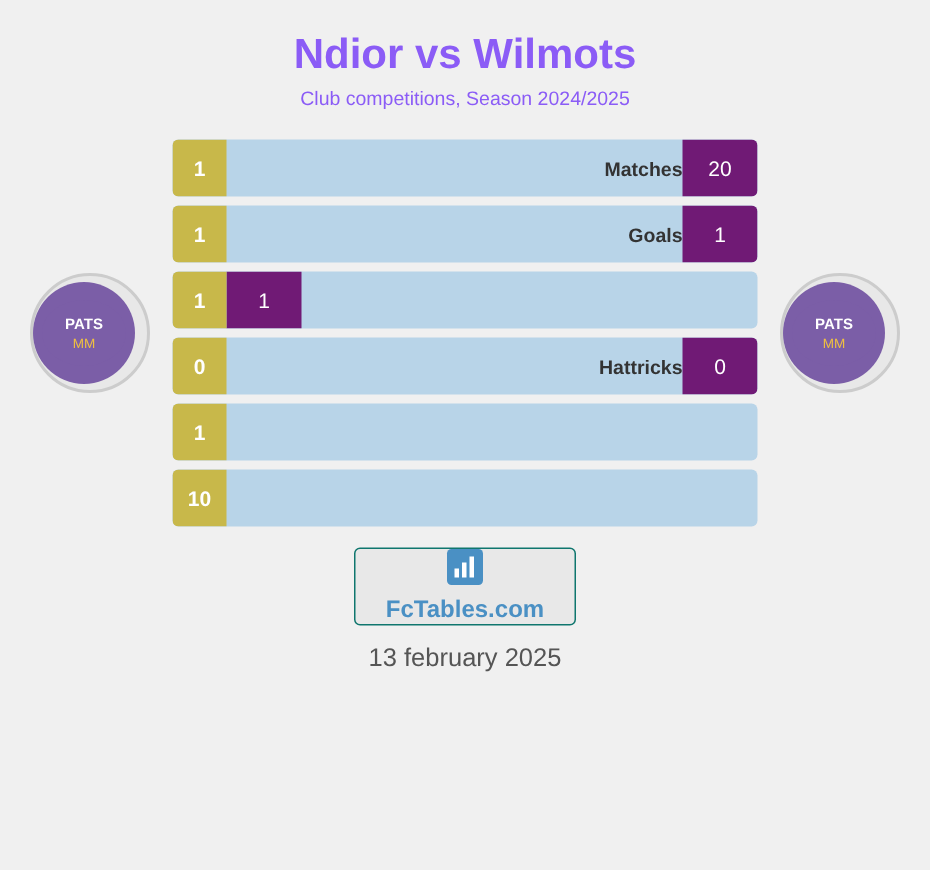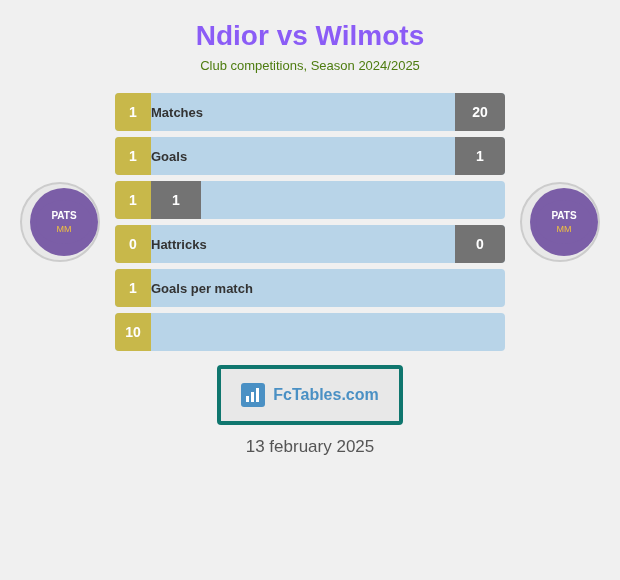--- a/index.html
+++ b/index.html
@@ -15,40 +15,40 @@
     }
     .title {
       font-size: 28px;
       font-weight: bold;
       color: #8b5cf6;
       margin-bottom: 6px;
       text-align: center;
     }
     .subtitle {
       font-size: 13px;
-      color: #4d7c0f;
+      color: #8b5cf6;
       margin-bottom: 20px;
       text-align: center;
     }
     .main-area {
       display: flex;
       align-items: center;
       width: 100%;
       max-width: 580px;
       position: relative;
     }
     .team-logo {
       width: 80px;
       height: 80px;
       border-radius: 50%;
       background: #e8e8e8;
       border: 2px solid #ccc;
       display: flex;
       align-items: center;
-      justify-content: flex-end;
+      justify-content: flex-start;
       flex-shrink: 0;
       position: absolute;
     }
     .team-logo-left {
       left: 0;
       top: 50%;
       transform: translateY(-50%);
     }
     .team-logo-right {
       right: 0;
@@ -89,46 +89,47 @@
       align-items: center;
       justify-content: center;
       font-weight: bold;
       font-size: 14px;
       color: #fff;
       flex-shrink: 0;
       z-index: 1;
     }
     .stat-label {
       flex: 1;
-      text-align: left;
+      text-align: right;
       font-weight: bold;
       font-size: 13px;
       color: #333;
     }
     .stat-right-val {
       width: 50px;
-      background: #737373;
+      background: #701a75;
       height: 100%;
       display: flex;
       align-items: center;
       justify-content: center;
-      font-weight: bold;
+      font-weight: normal;
       font-size: 14px;
       color: #fff;
       flex-shrink: 0;
     }
     .watermark-box {
       margin-top: 14px;
       background: #e8e8e8;
-      border: 4px solid #0f766e;
+      border: 1px solid #0f766e;
       border-radius: 4px;
-      padding: 14px 20px;
+      padding: 0 20px;
       display: flex;
       align-items: center;
       gap: 8px;
+      flex-direction: column;
     }
     .watermark-icon {
       width: 24px;
       height: 24px;
       background: #4a90c4;
       border-radius: 3px;
       display: flex;
       align-items: center;
       justify-content: center;
     }
@@ -180,21 +181,20 @@
         <div class="stat-left-val">1</div>
         <div class="stat-right-val">1</div>
       </div>
       <div class="stat-row">
         <div class="stat-left-val">0</div>
         <div class="stat-label">Hattricks</div>
         <div class="stat-right-val">0</div>
       </div>
       <div class="stat-row">
         <div class="stat-left-val">1</div>
-        <div class="stat-label">Goals per match</div>
       </div>
       <div class="stat-row">
         <div class="stat-left-val">10</div>
       </div>
     </div>
 
   <div class="team-logo team-logo-right">
     <div class="logo-inner">
       <svg width="60" height="60" viewBox="0 0 60 60">
         <ellipse cx="30" cy="30" rx="28" ry="22" fill="#7b5ea7"></ellipse>

